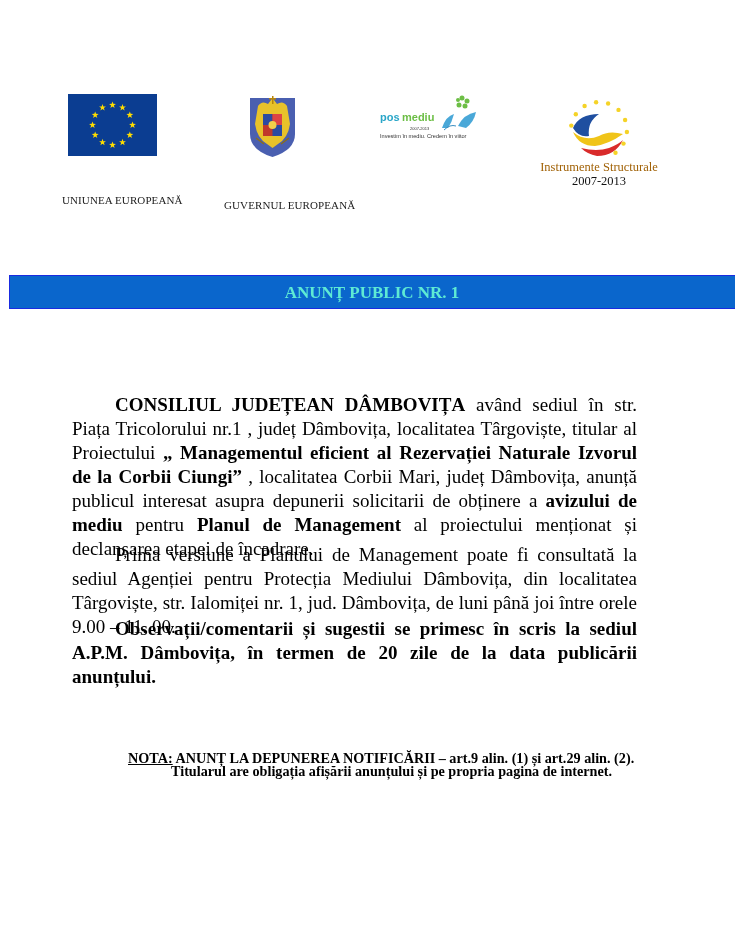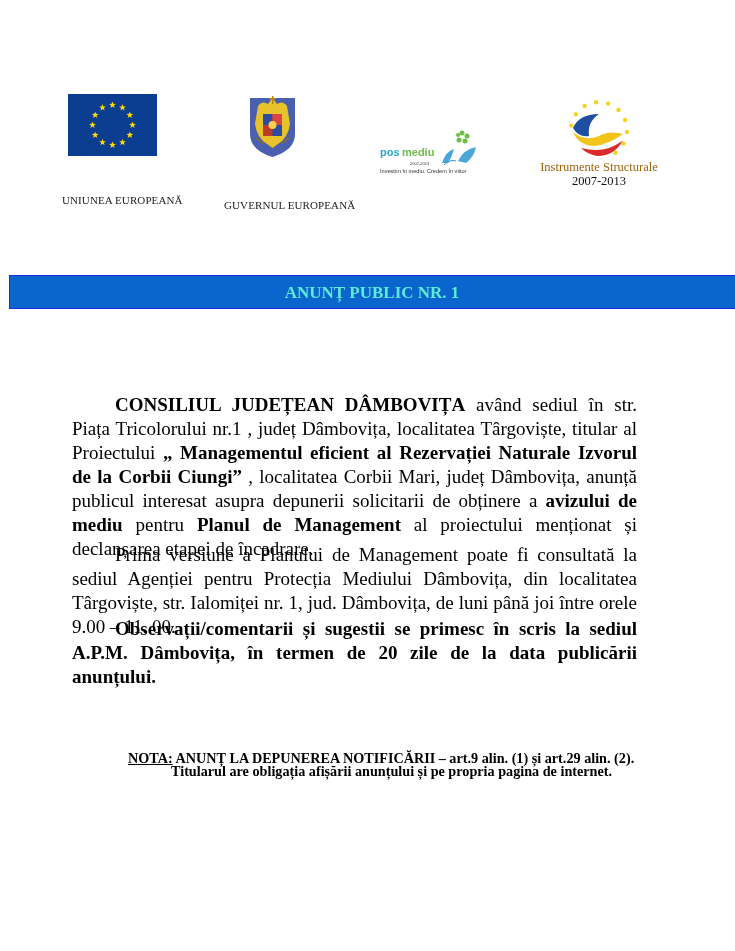--- a/index.html
+++ b/index.html
@@ -3,21 +3,21 @@
 <meta charset="utf-8">
 <style>
   html, body { margin: 0; padding: 0; background: #ffffff; }
   body { width: 735px; height: 951px; position: relative; overflow: hidden; font-family: "Liberation Serif", serif; color: #000; }
   .logo { position: absolute; }
   .caption { position: absolute; font-family: Liberation Serif, serif; font-size: 11px; color: #222; letter-spacing: 0.1px; white-space: nowrap; margin-top: 18px; }
   #eu-flag { left: 68px; top: 94px; width: 89px; height: 62px; background: #0b3d91; }
   #eu-caption { left: 62px; top: 176px; }
   #ro-crest { left: 248px; top: 94px; width: 49px; height: 64px; }
   #ro-caption { left: 224px; top: 181px; }
-  #posmediu { left: 380px; top: 127px; width: 105px; height: 55px; }
+  #posmediu { left: 380px; top: 92px; width: 105px; height: 55px; }
   #is-logo { left: 565px; top: 96px; width: 68px; height: 66px; }
   #is-caption { position: absolute; left: 536px; top: 160px; width: 126px; text-align: center; font-size: 12.5px; line-height: 14px; }
   #is-caption .l1 { color: #a16207; display: block; }
   #is-caption .l2 { color: #111; display: block; }
 
   #banner { position: absolute; left: 9px; top: 275px; width: 740px; height: 34px; background: #0a66cc; border: 1px solid #1a2be0; box-sizing: border-box; }
   #banner-title { position: absolute; left: 0; right: 14px; top: 0; line-height: 34px; text-align: center; color: #5eead4; font-weight: bold; font-size: 17px; font-family: "Liberation Serif", serif; }
 
   .doc { position: absolute; left: 72px; width: 565px; font-size: 19px; line-height: 24px; text-align: justify; }
   #p1 { top: 393px; }

